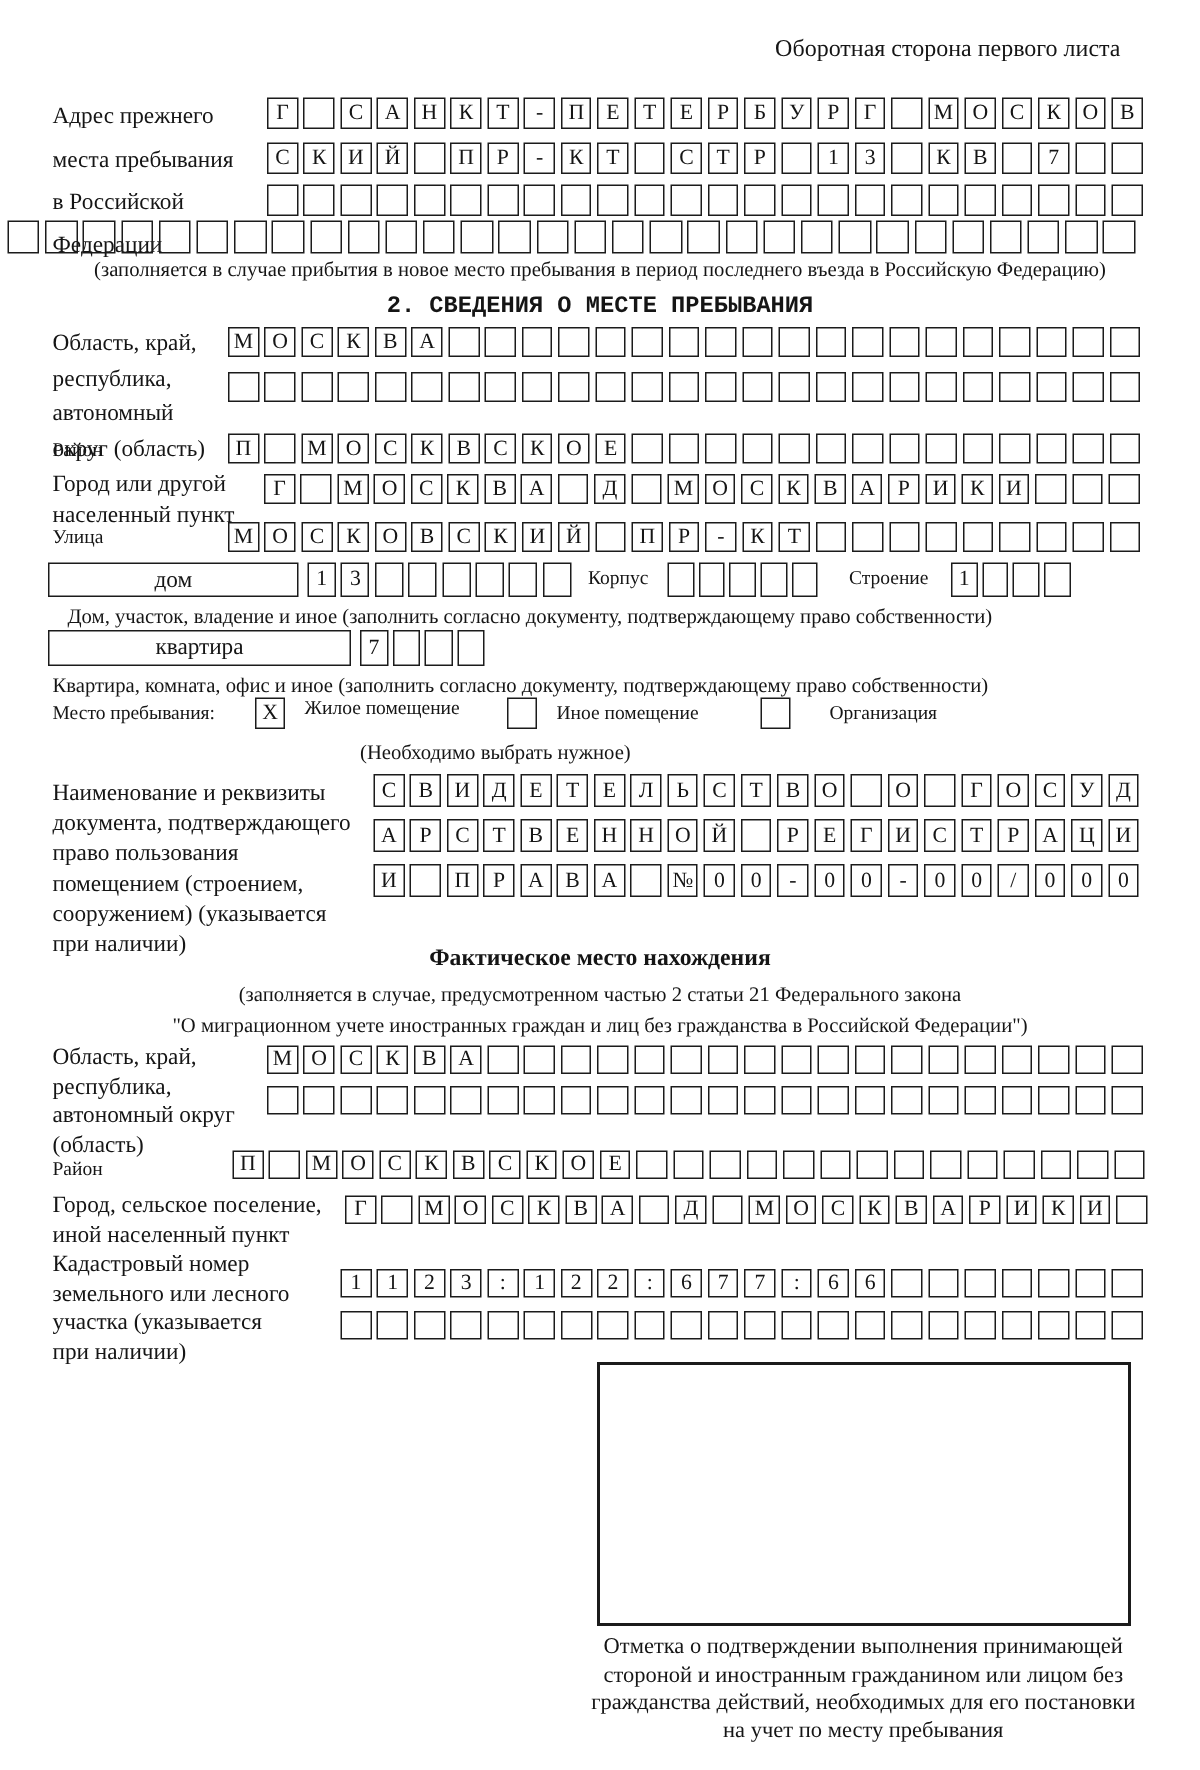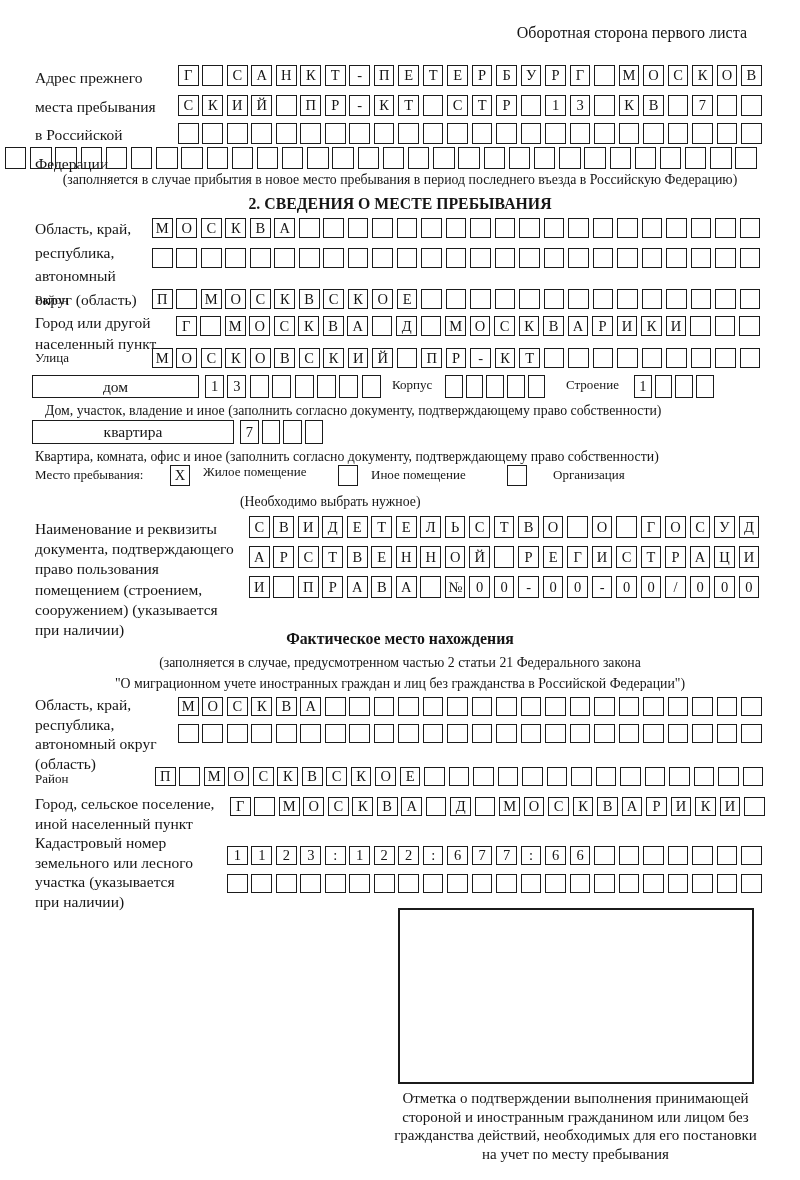--- a/index.html
+++ b/index.html
@@ -138,21 +138,21 @@
     <span class="c"></span>
     <span class="c"></span>
     <span class="c"></span>
     <span class="c"></span>
     <span class="c"></span>
     <span class="c"></span>
     <span class="c"></span>
   </div>
 <div class="cnote" style="top:172px;">(заполняется в случае прибытия в новое место пребывания в период последнего въезда в Российскую Федерацию)</div>
 
-<div class="title" style="top:195px;">2. СВЕДЕНИЯ О МЕСТЕ ПРЕБЫВАНИЯ</div>
+<div class="title" style="top:195px;font-family:Liberation Mono, monospace;">2. СВЕДЕНИЯ О МЕСТЕ ПРЕБЫВАНИЯ</div>
 
 <div class="lab" style="left:35px;top:217px;">
     <div>Область, край,</div>
     <div>республика,</div>
     <div>автономный</div>
     <div>округ (область)</div>
   </div>
 <div class="cellrow" style="left:152px;top:218px;">
     <span class="c">М</span>
     <span class="c">О</span>

